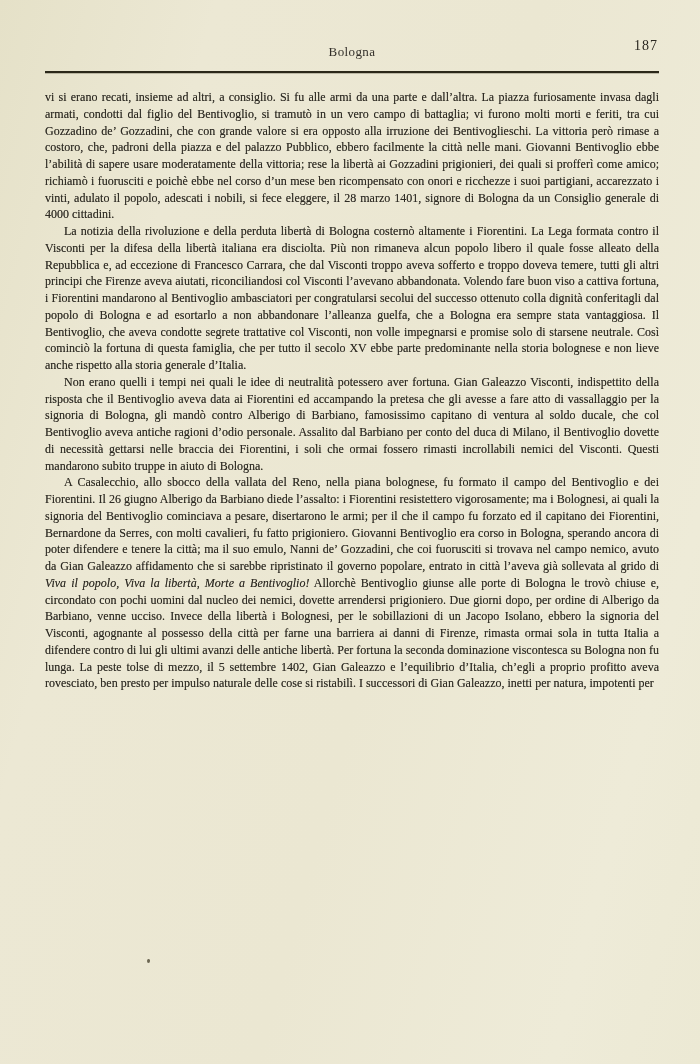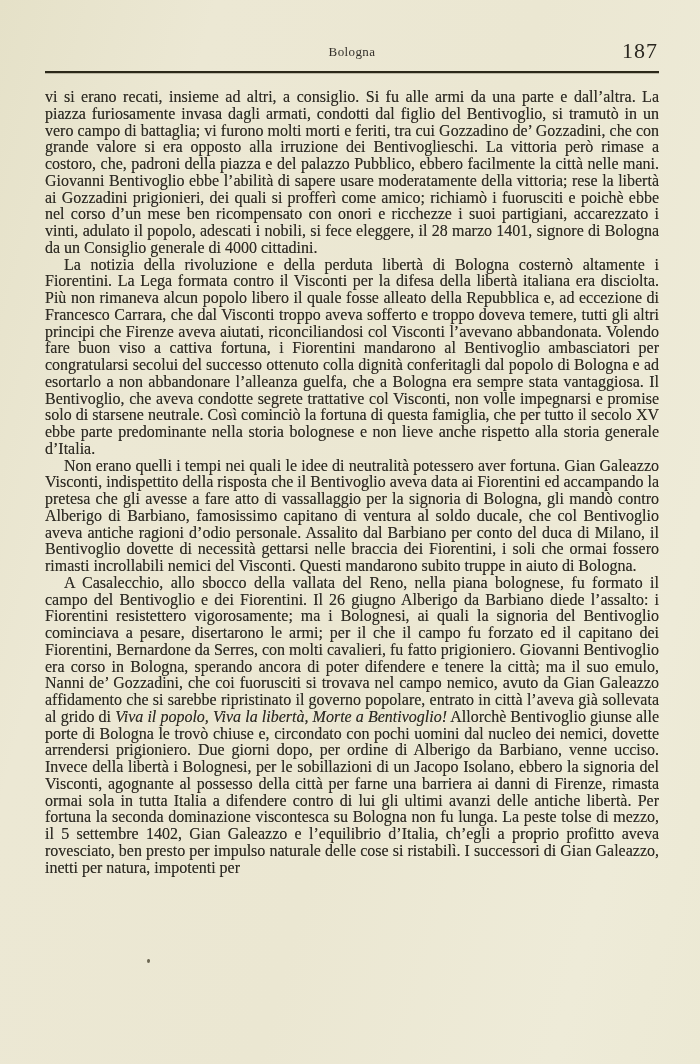--- a/index.html
+++ b/index.html
@@ -33,41 +33,41 @@
     top: 4px;
     text-align: center;
     font-size: 13px;
     letter-spacing: 0.4px;
     color: #33302a;
   }
   .page-number {
     position: absolute;
     right: 1px;
     top: -2px;
-    font-size: 22px;
+    font-size: 14px;
     letter-spacing: 1px;
     color: #2a2720;
     text-align: center;
   }
   .header-rule {
     position: absolute;
     left: 45px;
     right: 41px;
     top: 71px;
     height: 2px;
     background: #2b2819;
     box-shadow: 0 1px 0 rgba(43,40,25,0.25);
   }
   .text-block {
     position: absolute;
     left: 45px;
     right: 41px;
     top: 89px;
     text-align: justify;
-    font-size: 16px;
+    font-size: 12px;
     line-height: 16.75px;
     color: #2e2b24;
     text-shadow: 0 0 0.45px rgba(44, 41, 32, 0.55);
   }
   .text-block p.para {
     margin: 0;
     padding: 0;
   }
   .text-block p.para.indent {
     text-indent: 19px;

